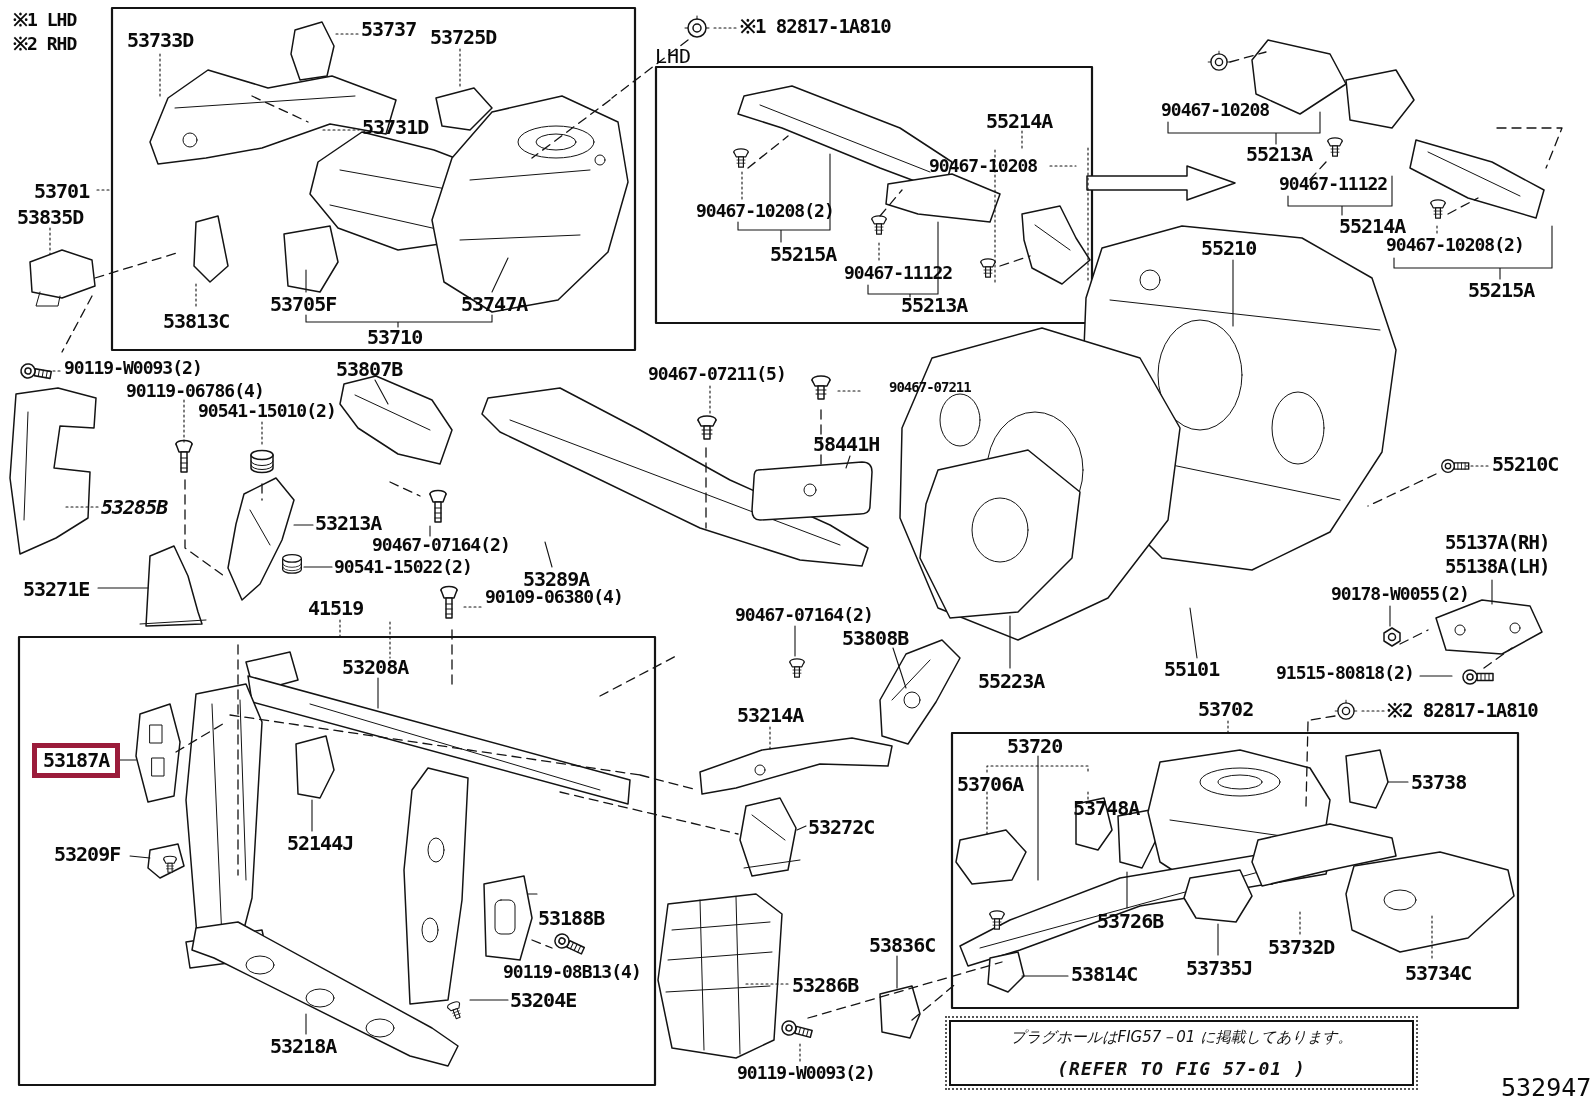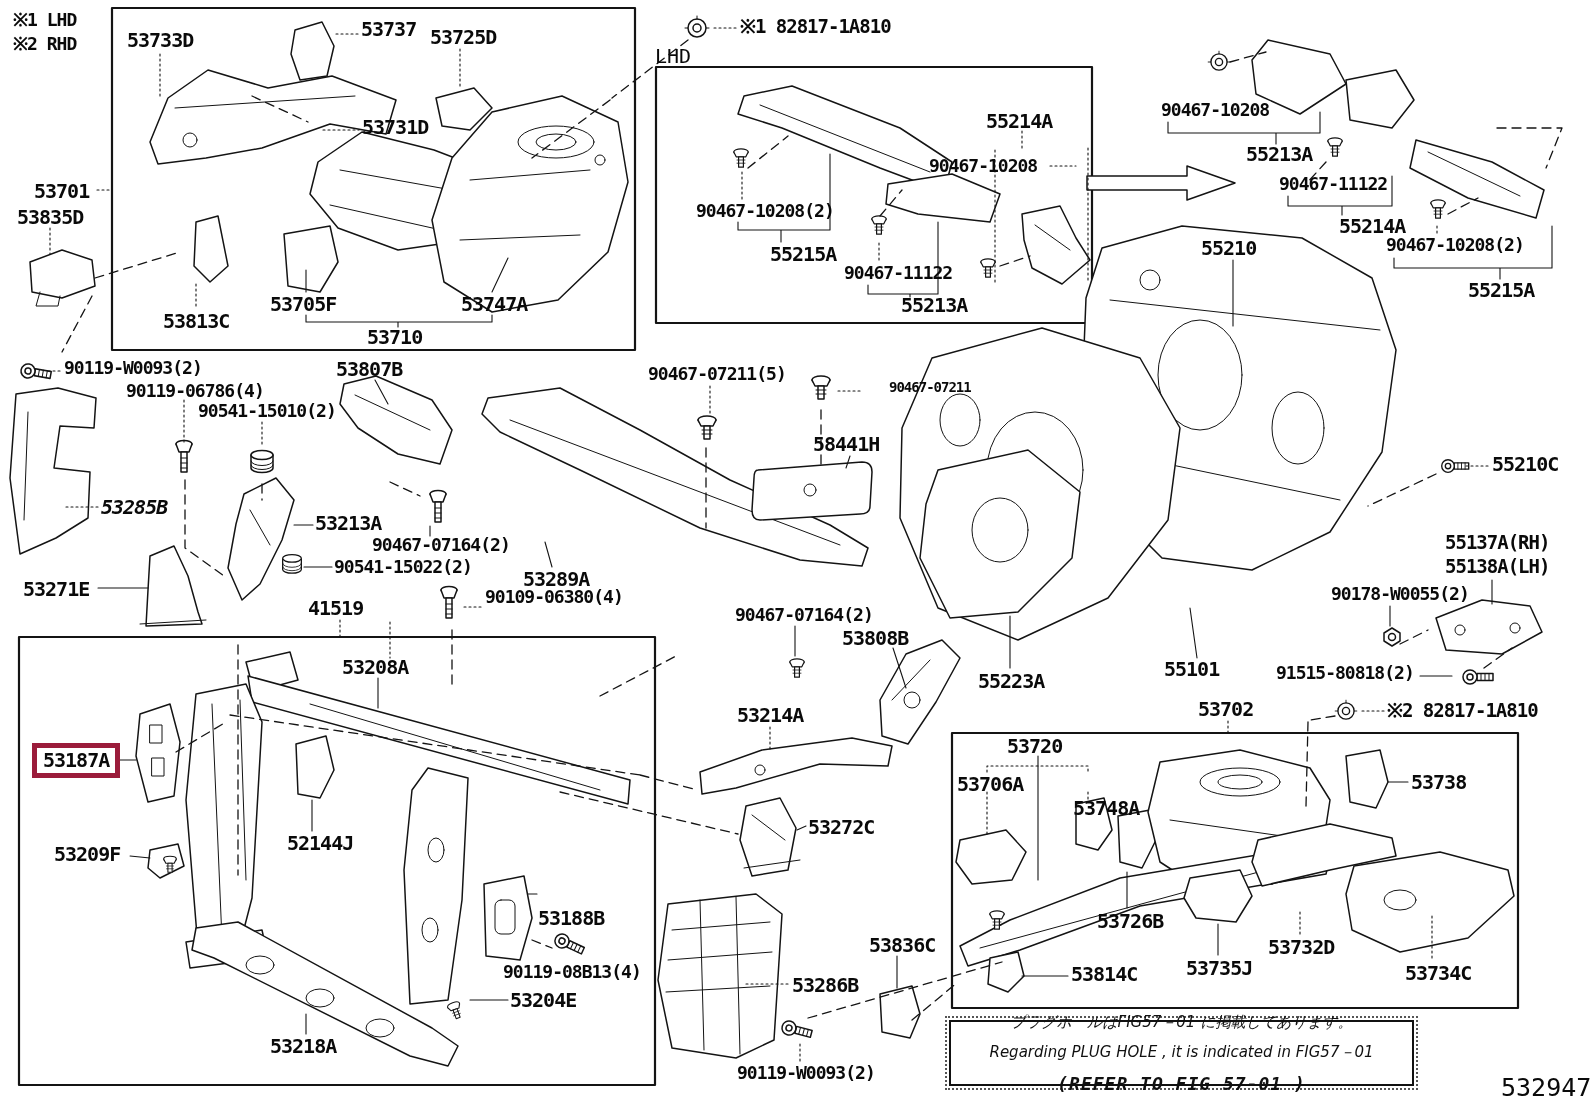--- a/index.html
+++ b/index.html
@@ -338,18 +338,17 @@
       <div class="plabel" style="left: 1071px; top: 964px;">53814C</div>
       <div class="plabel" style="left: 1186px; top: 958px;">53735J</div>
       <div class="plabel" style="left: 1268px; top: 937px;">53732D</div>
       <div class="plabel" style="left: 1405px; top: 963px;">53734C</div>
       <div class="plabel light" style="left: 1501px; top: 1075px; font-size: 25px;">532947</div>
     </div>
 
   <div class="infobox">
     <div class="infobox-inner">
       <div class="ib1">プラグホールはFIG57－01 に掲載してあります。</div>
-      <div class="ib2">Regarding PLUG HOLE , it is indicated in FIG57－01</div>
       <div class="ib3">(REFER TO FIG 57-01 )</div>
     </div>
   </div>
 
 </div>
 
 </body></html>

